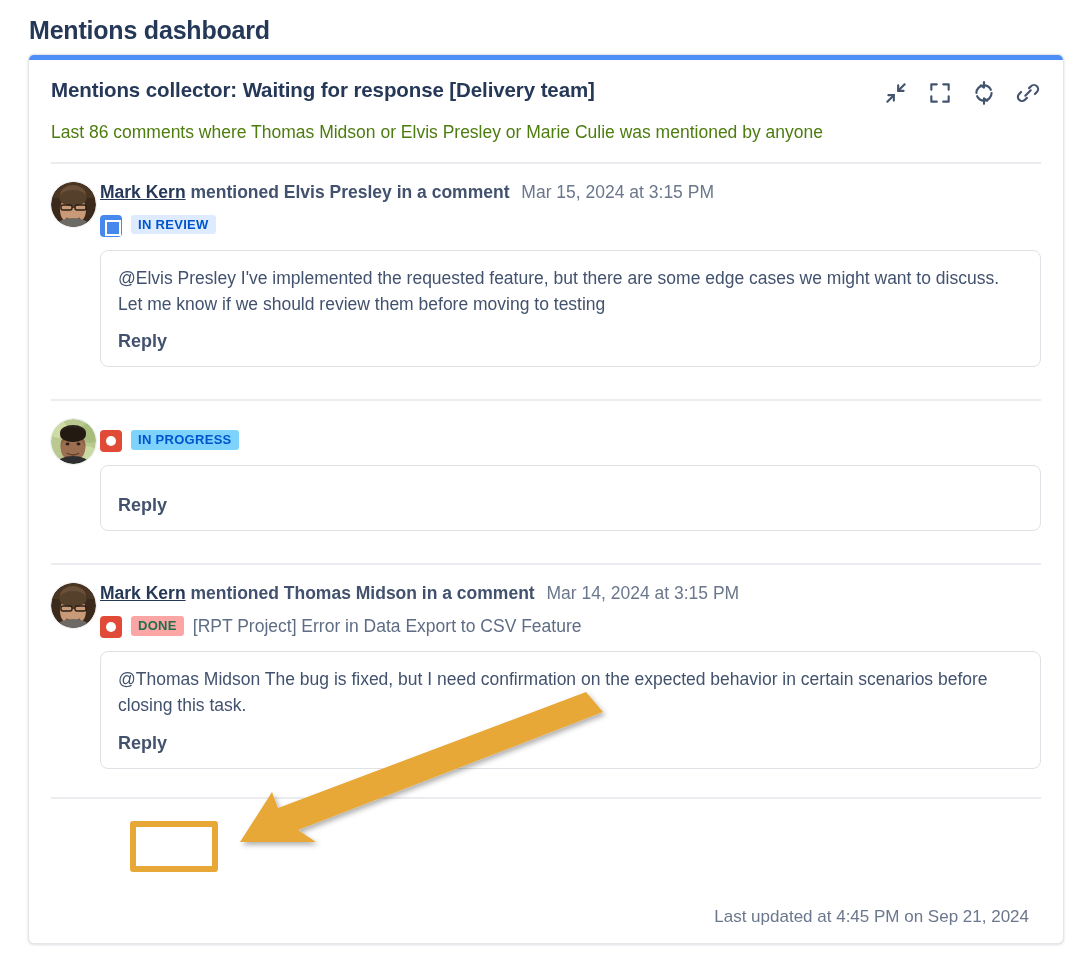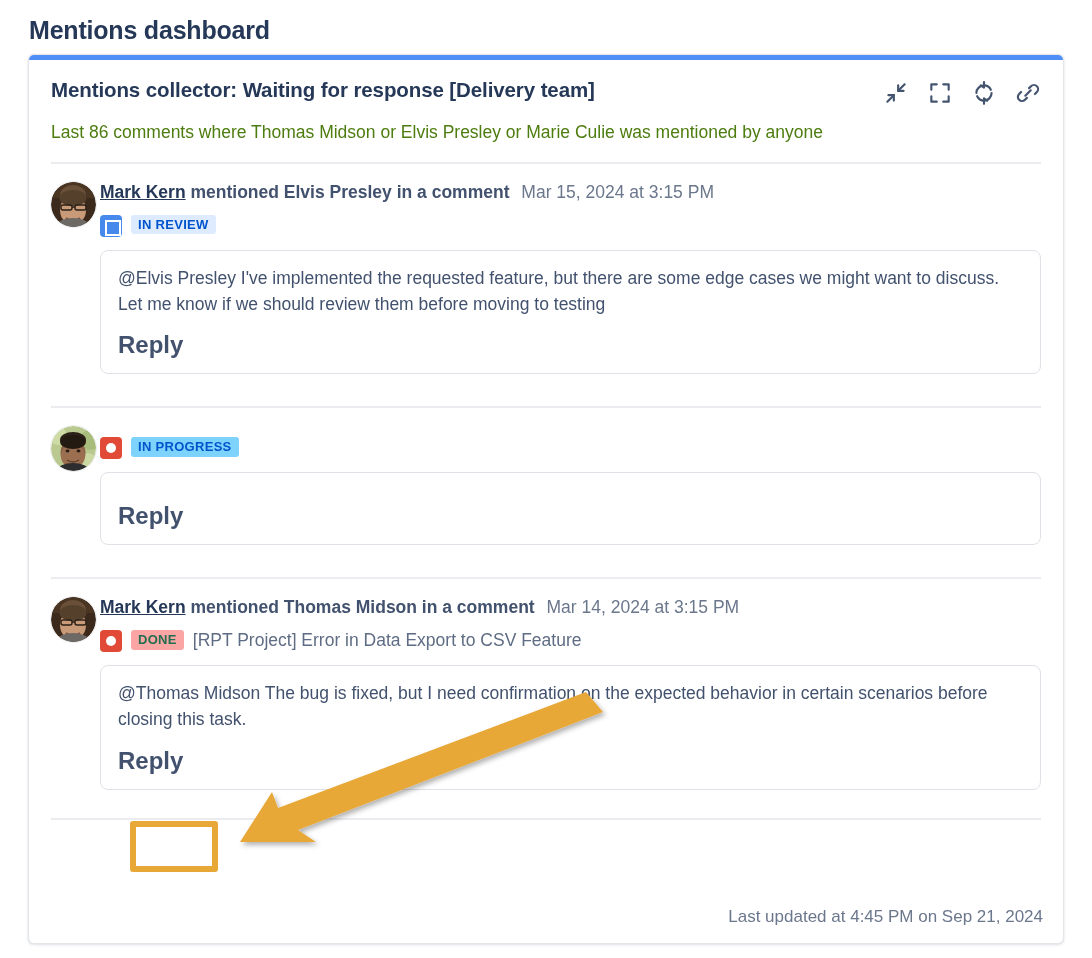--- a/index.html
+++ b/index.html
@@ -97,25 +97,25 @@
   .comment-box {
     margin-top: 13px;
     border: 1px solid #dfe1e6;
     border-radius: 8px;
     padding: 15px 17px 14px 17px;
     background: #ffffff;
   }
   .comment-text { font-size: 17.5px; color: #42526e; line-height: 1.48; }
   .reply-link {
     display: inline-block; margin-top: 14px;
-    font-size: 24px; font-weight: bold; color: #42526e; cursor: pointer;
+    font-size: 18px; font-weight: bold; color: #42526e; cursor: pointer;
   }
 
   .footer-updated {
-    position: absolute; right: 20px; bottom: 18px;
+    position: absolute; right: 34px; bottom: 18px;
     font-size: 17px; color: #6b778c; text-align: right;
   }
 
   
   .annot-layer { position: absolute; inset: 0; pointer-events: none; z-index: 40; }
   .annot-box {
     position: absolute; left: 130px; top: 821px; width: 88px; height: 51px;
     border: 6px solid #e8a838; border-radius: 3px;
   }
   .annot-arrow { position: absolute; left: 220px; top: 690px; }

